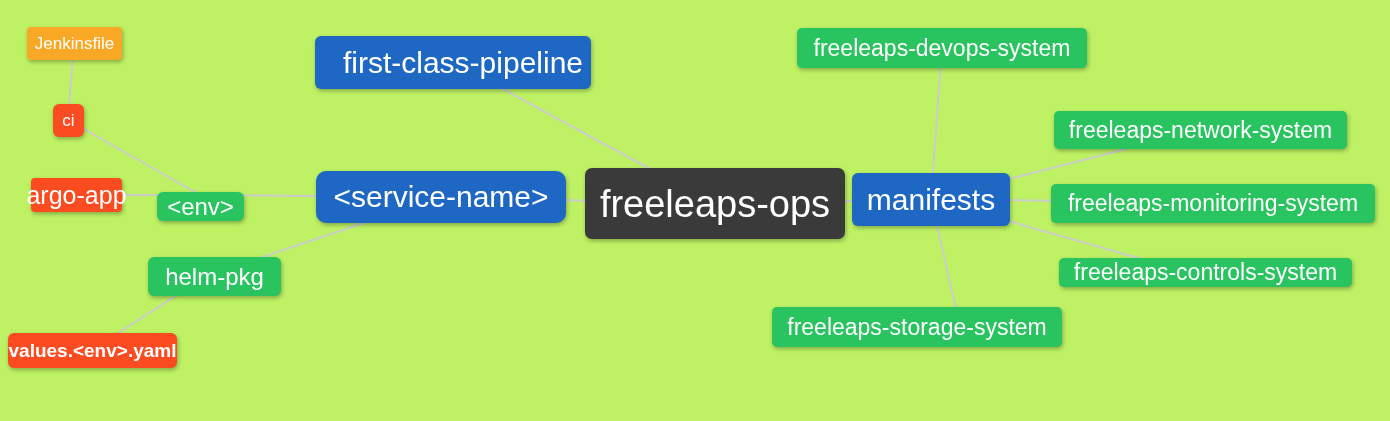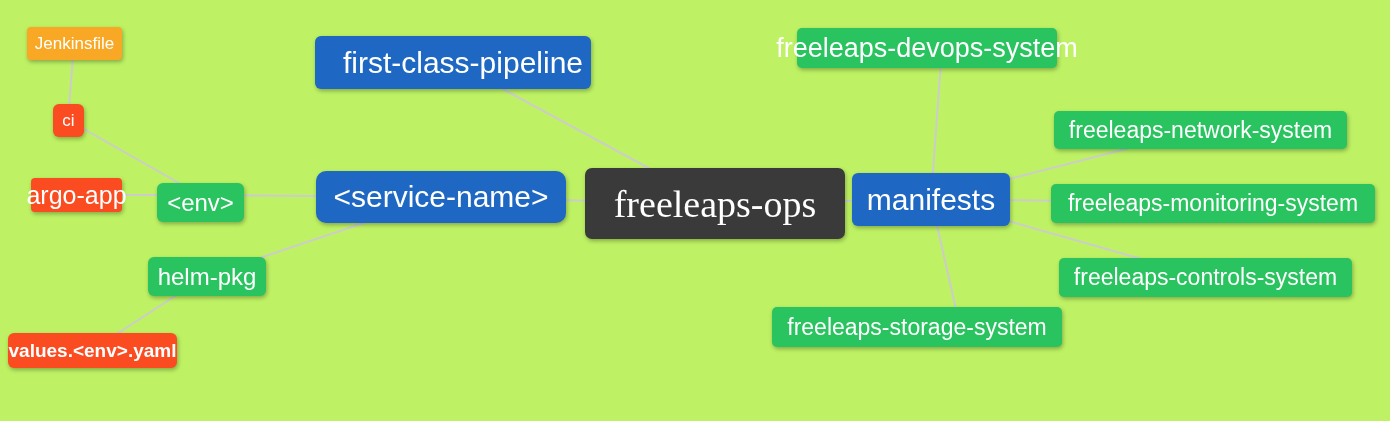--- a/index.html
+++ b/index.html
@@ -31,31 +31,31 @@
     border-radius: 5px;
     box-shadow: 1px 2px 4px rgba(0,0,0,0.30);
     box-sizing: border-box;
     cursor: default;
     line-height: 1;
   }
   
   .n-jenkinsfile           { left: 27px;   top: 27px;  width: 95px;  height: 33px;  font-size: 17px; border-radius: 4px; }
   .n-ci                    { left: 53px;   top: 104px; width: 31px;  height: 33px;  font-size: 17px; border-radius: 6px; }
   .n-argo-app              { left: 31px;   top: 178px; width: 91px;  height: 34px;  font-size: 25px; border-radius: 4px; }
-  .n-env                   { left: 157px;  top: 183px; width: 87px;  height: 39px;  font-size: 24px; border-radius: 6px; }
-  .n-helm-pkg              { left: 148px;  top: 257px; width: 118px; height: 39px;  font-size: 24px; border-radius: 6px; }
+  .n-env                   { left: 157px;  top: 192px; width: 87px;  height: 29px;  font-size: 24px; border-radius: 6px; }
+  .n-helm-pkg              { left: 148px;  top: 257px; width: 133px; height: 39px;  font-size: 24px; border-radius: 6px; }
   .n-values-env-yaml       { left: 8px;    top: 333px; width: 169px; height: 35px;  font-size: 19px; border-radius: 6px; }
   .n-first-class-pipeline  { left: 315px;  top: 36px;  width: 276px; height: 53px;  font-size: 30px; border-radius: 6px; }
   .n-service-name          { left: 316px;  top: 171px; width: 250px; height: 52px;  font-size: 30px; border-radius: 10px; }
   .n-freeleaps-ops         { left: 585px;  top: 168px; width: 260px; height: 71px;  font-size: 38px; border-radius: 7px; }
   .n-manifests             { left: 852px;  top: 173px; width: 158px; height: 53px;  font-size: 30px; border-radius: 6px; }
-  .n-devops-system         { left: 797px;  top: 28px;  width: 260px; height: 40px;  font-size: 27px; }
+  .n-devops-system         { left: 797px;  top: 28px;  width: 290px; height: 40px;  font-size: 23px; }
   .n-network-system        { left: 1054px; top: 111px; width: 293px; height: 38px;  font-size: 23px; }
   .n-monitoring-system     { left: 1051px; top: 184px; width: 324px; height: 39px;  font-size: 23px; }
-  .n-controls-system       { left: 1059px; top: 258px; width: 293px; height: 39px;  font-size: 23px; }
+  .n-controls-system       { left: 1059px; top: 258px; width: 293px; height: 29px;  font-size: 23px; }
   .n-storage-system        { left: 772px;  top: 307px; width: 290px; height: 40px;  font-size: 23px; }
 </style>
 </head>
 <body>
 
 <div class="canvas">
 
   <svg class="edges" viewBox="0 0 1390 421" xmlns="http://www.w3.org/2000/svg">
     <line x1="74" y1="44" x2="68" y2="120" style="stroke: rgb(204, 204, 204);"></line>
     <line x1="68" y1="120" x2="200" y2="195" style="stroke: rgb(204, 204, 204);"></line>
@@ -74,21 +74,21 @@
   </svg>
 
   <div class="node n-jenkinsfile" style="background-color: rgb(249, 168, 37);">Jenkinsfile</div>
   <div class="node n-ci" style="background-color: rgb(250, 75, 33);">ci</div>
   <div class="node n-argo-app" style="background-color: rgb(250, 75, 33);">argo-app</div>
   <div class="node n-env" style="background-color: rgb(41, 195, 95);">&lt;env&gt;</div>
   <div class="node n-helm-pkg" style="background-color: rgb(41, 195, 95);">helm-pkg</div>
   <div class="node n-values-env-yaml" style="background-color: rgb(250, 75, 33); font-weight: bold;">values.&lt;env&gt;.yaml</div>
   <div class="node n-first-class-pipeline" style="background-color: rgb(30, 104, 195); padding-left: 20px;">first-class-pipeline</div>
   <div class="node n-service-name" style="background-color: rgb(30, 104, 195);">&lt;service-name&gt;</div>
-  <div class="node n-freeleaps-ops" style="background-color: rgb(58, 58, 58); font-family: Liberation Serif, serif;">freeleaps-ops</div>
+  <div class="node n-freeleaps-ops" style="background-color: rgb(58, 58, 58);">freeleaps-ops</div>
   <div class="node n-manifests" style="background-color: rgb(30, 104, 195);">manifests</div>
   <div class="node n-devops-system" style="background-color: rgb(41, 195, 95);">freeleaps-devops-system</div>
   <div class="node n-network-system" style="background-color: rgb(41, 195, 95);">freeleaps-network-system</div>
   <div class="node n-monitoring-system" style="background-color: rgb(41, 195, 95);">freeleaps-monitoring-system</div>
   <div class="node n-controls-system" style="background-color: rgb(41, 195, 95);">freeleaps-controls-system</div>
   <div class="node n-storage-system" style="background-color: rgb(41, 195, 95);">freeleaps-storage-system</div>
 
 </div>
 
 </body></html>

